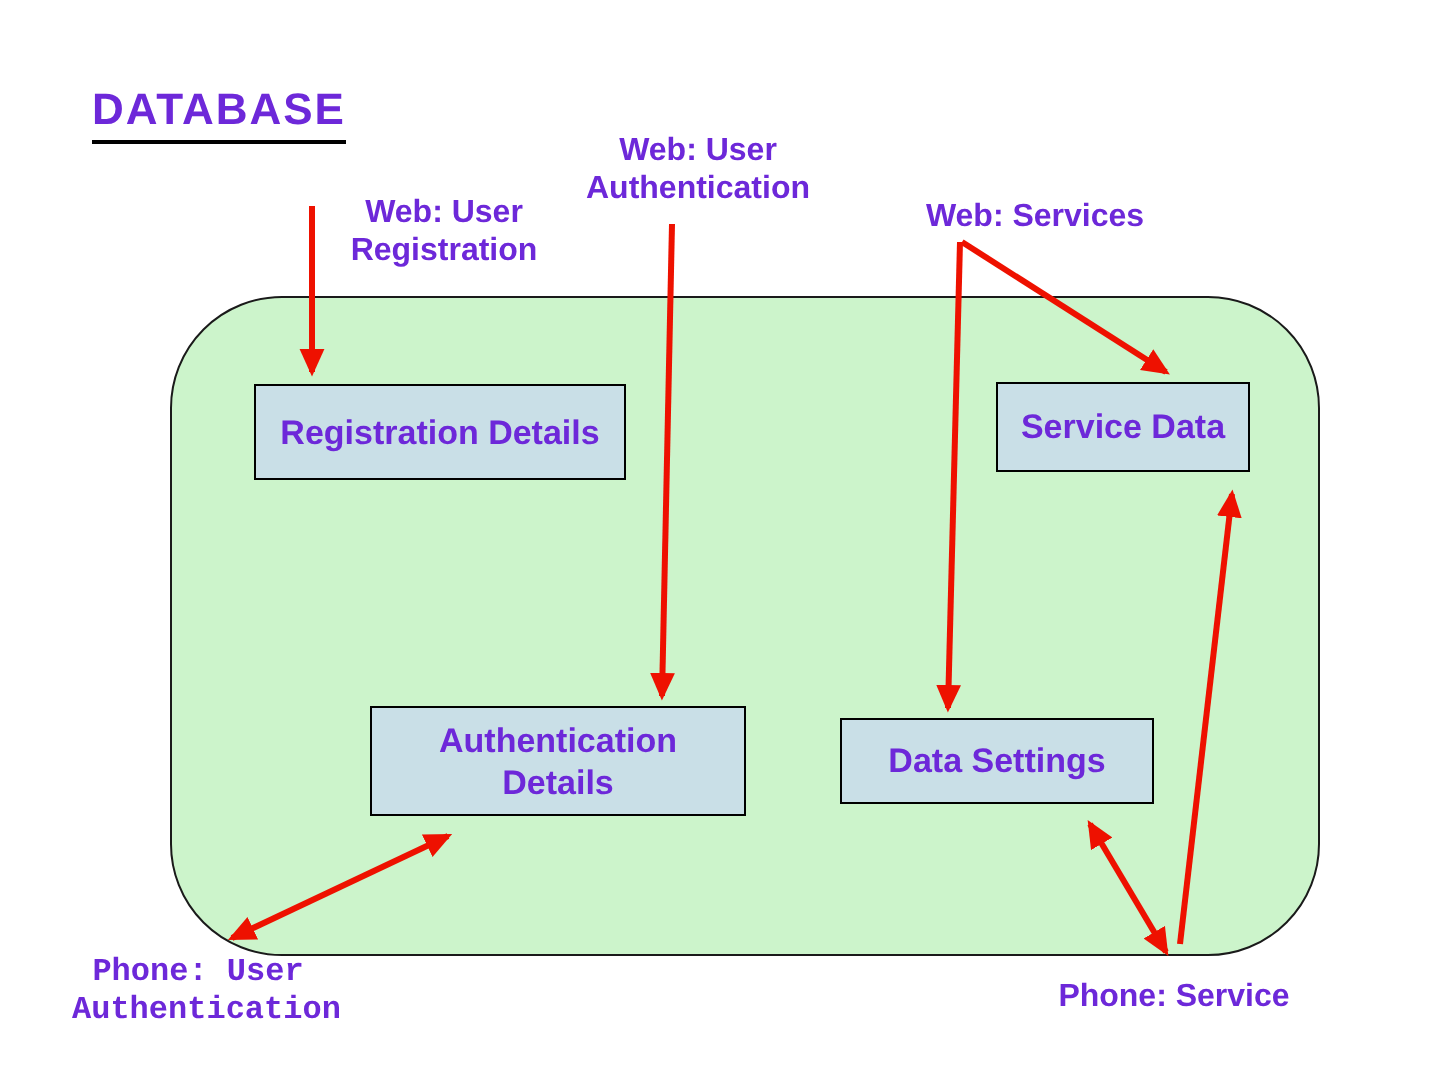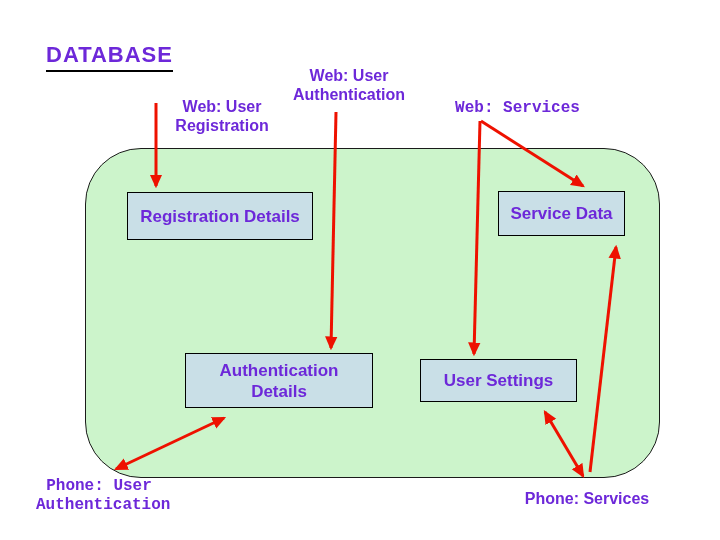--- a/index.html
+++ b/index.html
@@ -26,21 +26,21 @@
   .node-registration{left:127px;top:192px;width:186px;height:48px;}
   .node-service{left:498px;top:191px;width:127px;height:45px;}
   .node-auth{left:185px;top:353px;width:188px;height:55px;text-align:center;}
   .node-user{left:420px;top:359px;width:157px;height:43px;}
   .ext-label{
     position:absolute;font-size:16px;font-weight:bold;line-height:19px;
     text-align:center;z-index:3;
   }
   .lbl-web-reg{left:168px;top:97px;width:108px;}
   .lbl-web-auth{left:290px;top:66px;width:118px;}
-  .lbl-web-services{left:455px;top:99px;width:125px;font-family:Liberation Mono, monospace;}
+  .lbl-web-services{left:455px;top:99px;width:125px;}
   .lbl-phone-auth{left:36px;top:477px;width:126px;font-family:Liberation Mono, monospace;}
   .lbl-phone-services{left:518px;top:489px;width:138px;}
   .arrow-layer{
     position:absolute;left:0;top:0;width:720px;height:540px;
     z-index:4;pointer-events:none;
   }
   .arrow-layer path{stroke:#ee1100;stroke-width:3;fill:none;}
 </style>
 </head>
 <body>
@@ -54,28 +54,28 @@
   <div class="node node-registration">
     <span>Registration Details</span>
   </div>
   <div class="node node-service">
     <span>Service Data</span>
   </div>
   <div class="node node-auth">
     <span>Authentication Details</span>
   </div>
   <div class="node node-user">
-    <span>User Settings</span>
+    <span>Data Settings</span>
   </div>
 
   <div class="ext-label lbl-web-reg">Web: User Registration</div>
   <div class="ext-label lbl-web-auth">Web: User Authentication</div>
   <div class="ext-label lbl-web-services">Web: Services</div>
   <div class="ext-label lbl-phone-auth">Phone: User Authentication</div>
-  <div class="ext-label lbl-phone-services">Phone: Services</div>
+  <div class="ext-label lbl-phone-services">Phone: Service</div>
 
   <svg class="arrow-layer" viewBox="0 0 720 540" xmlns="http://www.w3.org/2000/svg">
     <defs>
       <marker id="ah" viewBox="0 0 6 6" refX="5" refY="3" markerWidth="4.6" markerHeight="4.6" orient="auto-start-reverse">
         <polygon points="0,0.3 6,3 0,5.7" fill="#ee1100"></polygon>
       </marker>
     </defs>
     <path d="M156,103 L156,186" marker-end="url(#ah)"></path>
     <path d="M336,112 L331,348" marker-end="url(#ah)"></path>
     <path d="M481,121 L583,186" marker-end="url(#ah)"></path>

